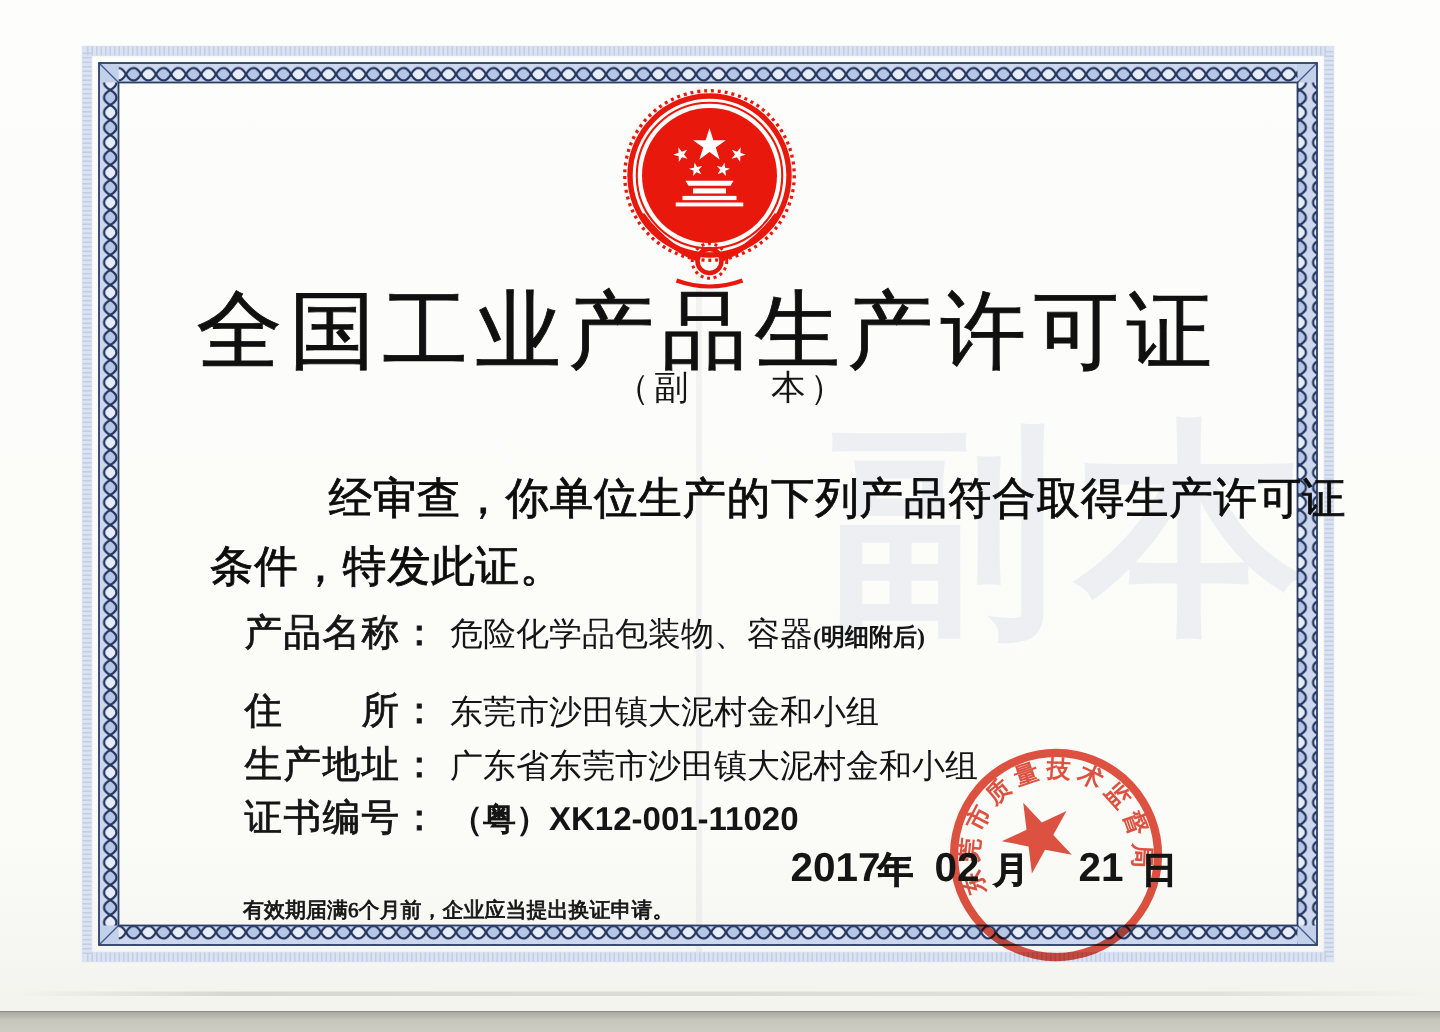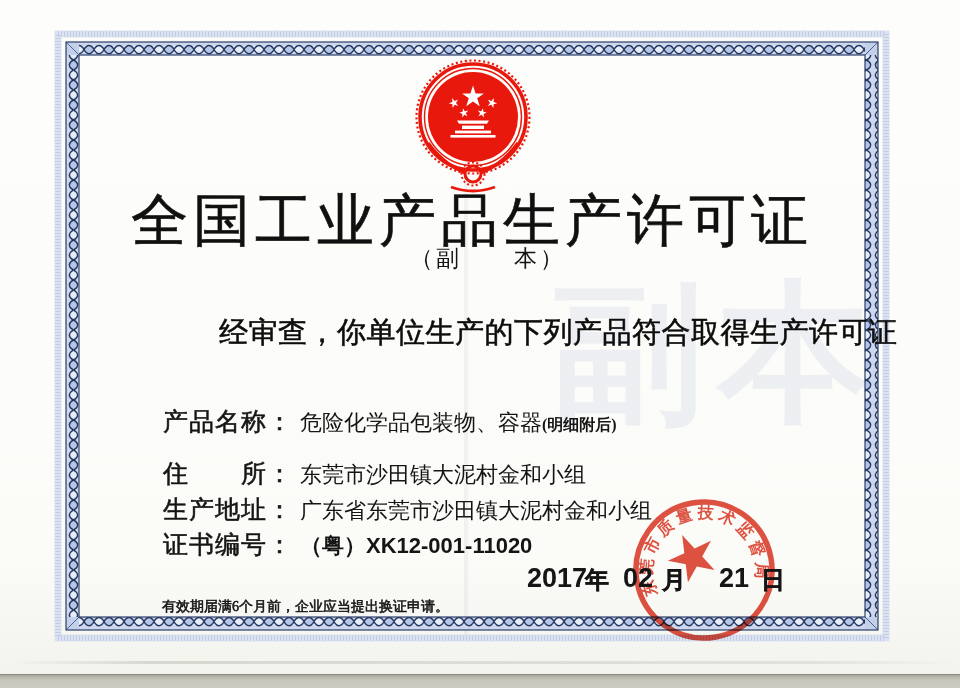--- a/index.html
+++ b/index.html
@@ -117,20 +117,21 @@
       <path d="M-45,26 C-32,44 -16,53 -9,55 M45,26 C32,44 16,53 9,55" fill="none" stroke="#e9180c" stroke-width="3.4"></path>
       <circle cx="0" cy="57" r="8" fill="none" stroke="#e9180c" stroke-width="3"></circle>
       <circle cx="0" cy="57" r="11.5" fill="none" stroke="#e9180c" stroke-width="2" stroke-dasharray="2 2.4"></circle>
       <path d="M-22,70 Q0,78 22,70" fill="none" stroke="#e9180c" stroke-width="2.8"></path>
     </g>
   </svg>
 
   <div class="abs title heavy">全国工业产品生产许可证</div>
   <div class="abs subtitle">（副　　本）</div>
   <div class="abs stmt stmt1 heavy">经审查，你单位生产的下列产品符合取得生产许可证</div>
+  <div class="abs stmt stmt2 heavy">条件，特发此证。</div>
 
   <div class="abs row r1">
     <span class="lbl heavy">住　　所：</span><span class="val">东莞市沙田镇大泥村金和小组</span>
   </div>
   <div class="abs row r0">
     <span class="lbl heavy">产品名称：</span><span class="val">危险化学品包装物、容器</span><span class="sfx">(明细附后)</span>
   </div>
   <div class="abs row r2">
     <span class="lbl heavy">生产地址：</span><span class="val">广东省东莞市沙田镇大泥村金和小组</span>
   </div>

